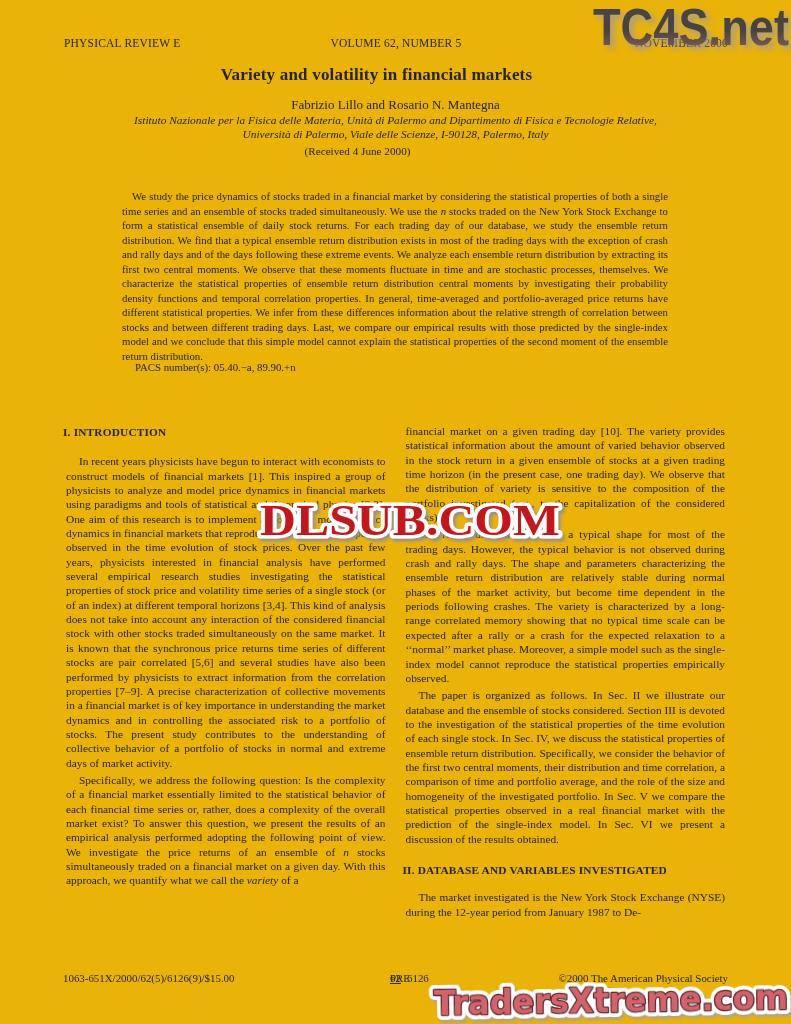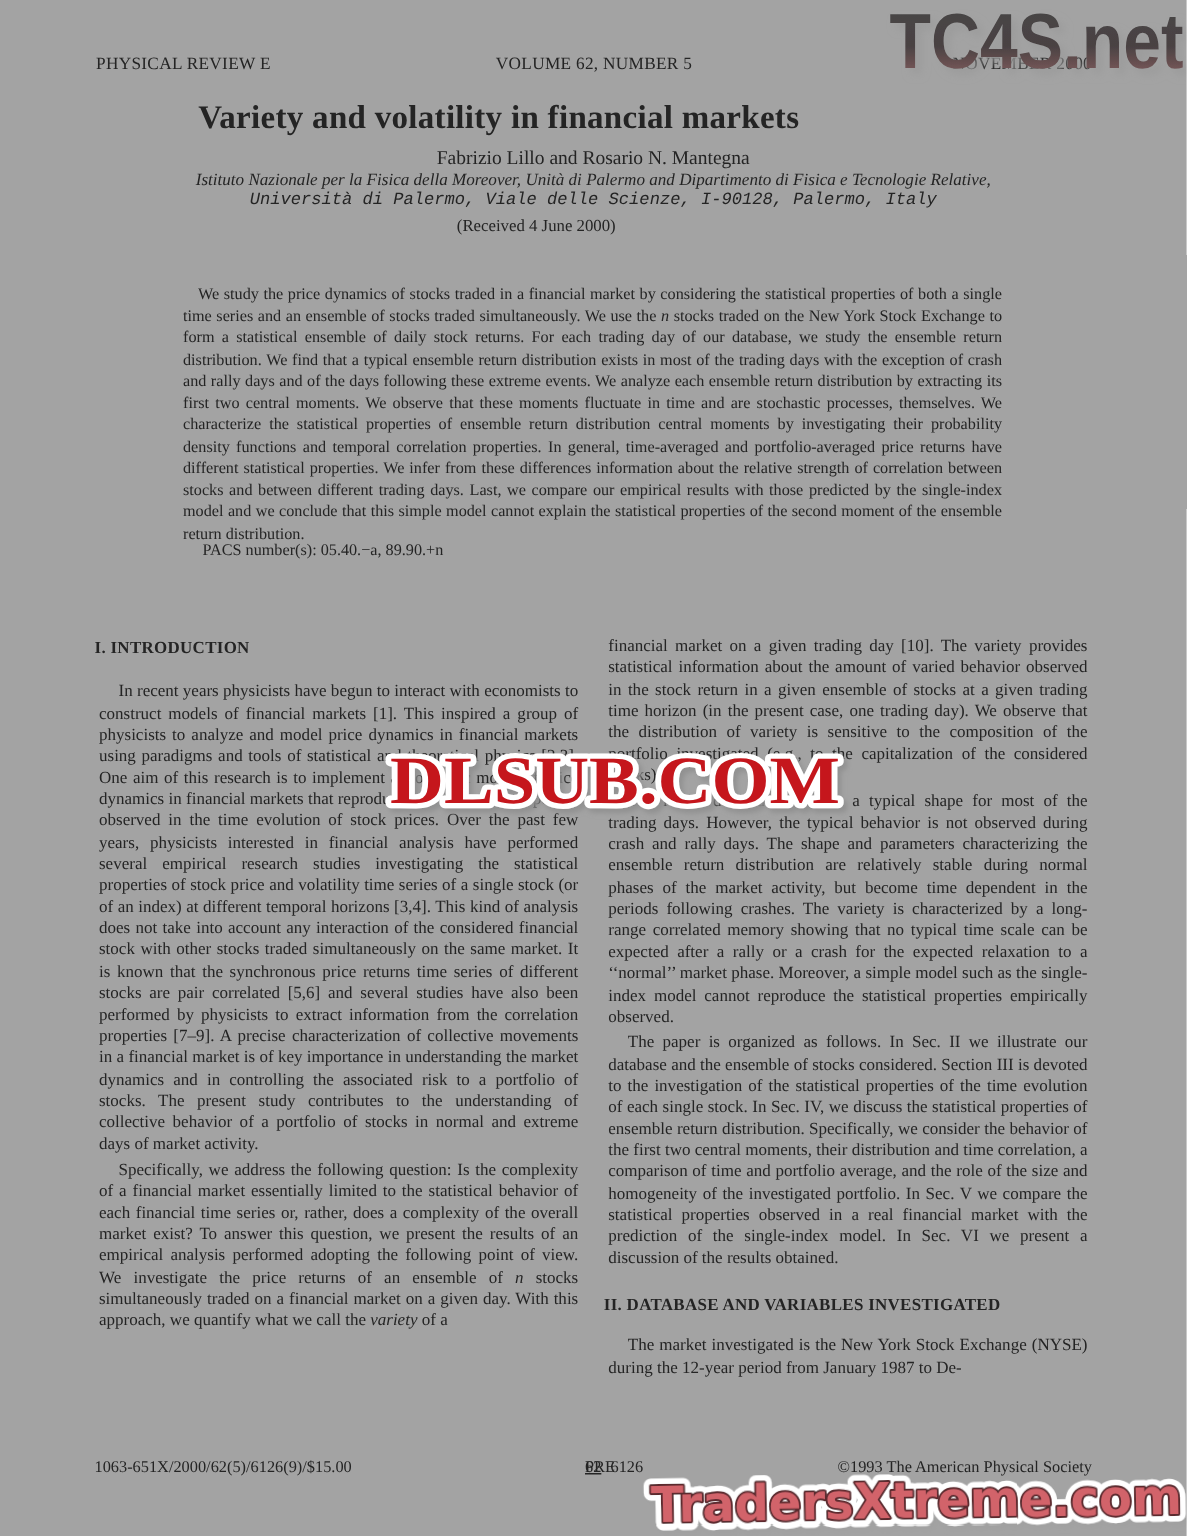--- a/index.html
+++ b/index.html
@@ -1,35 +1,35 @@
 <!DOCTYPE html>
 <html><head>
 <meta charset="utf-8">
 <style>
   html,body { margin:0; padding:0; background:#e8e8e8; }
   .page {
     position:relative; width:791px; height:1024px; margin:0 auto;
-    background:#a3a3a3; color:#242424; overflow:hidden;
+    background:#eab308; color:#242424; overflow:hidden;
     font-family:"Liberation Serif","DejaVu Serif",serif;
   }
   
   .running-head {
     position:absolute; top:37px; left:64px; width:664px;
     font-size:11.5px; letter-spacing:.2px;
     display:flex; justify-content:space-between;
   }
   .running-head .mid { position:absolute; left:0; right:0; text-align:center; }
   
   .title {
     position:absolute; top:65px; left:0; width:665px; text-align:center;
-    font-size:22px; font-weight:bold; letter-spacing:.2px;
+    font-size:17px; font-weight:bold; letter-spacing:.2px;padding-left:44px;
   }
   .authors { position:absolute; top:97px; left:0; width:791px; text-align:center; font-size:13px; }
   .affil1  { position:absolute; top:114px; left:0; width:791px; text-align:center; font-style:italic; font-size:11.4px; }
-  .affil2  { position:absolute; top:128px; left:0; width:791px; text-align:center; font-style:italic; font-size:11.4px;font-family:Liberation Mono, monospace; }
+  .affil2  { position:absolute; top:128px; left:0; width:791px; text-align:center; font-style:italic; font-size:11.4px; }
   .received{ position:absolute; top:145px; left:0; width:715px; text-align:center; font-size:11.2px; }
   
   .abstract {
     position:absolute; top:189px; left:122px; width:546px;
     font-size:10.8px; line-height:14.55px; text-align:justify; text-indent:10px;
   }
   .pacs { position:absolute; top:361px; left:135px; font-size:10.8px; }
   
   .columns {
     position:absolute; top:421px; left:63px; width:665px; height:566px;
@@ -64,21 +64,21 @@
 <div class="page">
 
   <div class="running-head">
     <span>PHYSICAL REVIEW E</span>
     <span class="mid">VOLUME 62, NUMBER 5</span>
     <span>NOVEMBER 2000</span>
   </div>
 
   <div class="title">Variety and volatility in financial markets</div>
   <div class="authors">Fabrizio Lillo and Rosario N. Mantegna</div>
-  <div class="affil1">Istituto Nazionale per la Fisica della Moreover, Unità di Palermo and Dipartimento di Fisica e Tecnologie Relative,</div>
+  <div class="affil1">Istituto Nazionale per la Fisica delle Materia, Unità di Palermo and Dipartimento di Fisica e Tecnologie Relative,</div>
   <div class="affil2">Università di Palermo, Viale delle Scienze, I-90128, Palermo, Italy</div>
   <div class="received">(Received 4 June 2000)</div>
 
   <div class="abstract">We study the price dynamics of stocks traded in a financial market by considering the statistical properties of both a single time series and an ensemble of stocks traded simultaneously. We use the <i>n</i> stocks traded on the New York Stock Exchange to form a statistical ensemble of daily stock returns. For each trading day of our database, we study the ensemble return distribution. We find that a typical ensemble return distribution exists in most of the trading days with the exception of crash and rally days and of the days following these extreme events. We analyze each ensemble return distribution by extracting its first two central moments. We observe that these moments fluctuate in time and are stochastic processes, themselves. We characterize the statistical properties of ensemble return distribution central moments by investigating their probability density functions and temporal correlation properties. In general, time-averaged and portfolio-averaged price returns have different statistical properties. We infer from these differences information about the relative strength of correlation between stocks and between different trading days. Last, we compare our empirical results with those predicted by the single-index model and we conclude that this simple model cannot explain the statistical properties of the second moment of the ensemble return distribution.</div>
   <div class="pacs">PACS number(s):  05.40.−a, 89.90.+n</div>
 
   <div class="columns">
     <div class="col">
       <h2 class="section">I. INTRODUCTION</h2>
       <p class="para">In recent years physicists have begun to interact with economists to construct models of financial markets [1]. This inspired a group of physicists to analyze and model price dynamics in financial markets using paradigms and tools of statistical and theoretical physics [2,3]. One aim of this research is to implement a stochastic model of price dynamics in financial markets that reproduces the statistical properties observed in the time evolution of stock prices. Over the past few years, physicists interested in financial analysis have performed several empirical research studies investigating the statistical properties of stock price and volatility time series of a single stock (or of an index) at different temporal horizons [3,4]. This kind of analysis does not take into account any interaction of the considered financial stock with other stocks traded simultaneously on the same market. It is known that the synchronous price returns time series of different stocks are pair correlated [5,6] and several studies have also been performed by physicists to extract information from the correlation properties [7–9]. A precise characterization of collective movements in a financial market is of key importance in understanding the market dynamics and in controlling the associated risk to a portfolio of stocks. The present study contributes to the understanding of collective behavior of a portfolio of stocks in normal and extreme days of market activity.</p>
@@ -93,21 +93,21 @@
     </div>
   </div>
 
   <div class="footer">
     <span class="f-issn">1063-651X/2000/62(5)/6126(9)/$15.00</span>
     <span class="f-pre">
         <span>PRE </span>
         <span class="ul">62</span>
       </span>
     <span class="f-page">6126</span>
-    <span class="f-copy">©1993 The American Physical Society</span>
+    <span class="f-copy">©2000 The American Physical Society</span>
   </div>
 
   <svg id="wm-top" class="wm" viewBox="0 0 206 64">
     <defs>
       <linearGradient id="gradTop" x1="0" y1="0" x2="0" y2="1">
         <stop offset="0%" stop-color="#464646"></stop>
         <stop offset="55%" stop-color="#4a4243"></stop>
         <stop offset="100%" stop-color="#8f6263"></stop>
       </linearGradient>
       <filter id="shTop" x="-20%" y="-20%" width="150%" height="160%">

